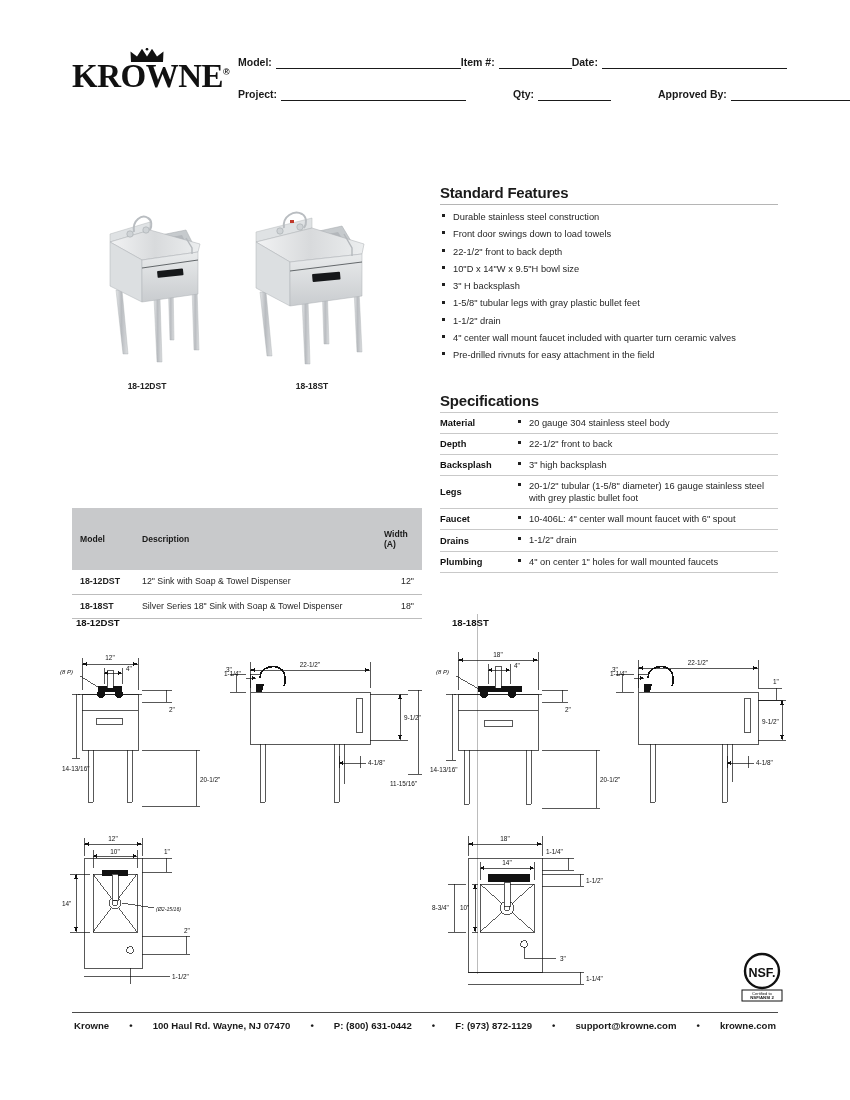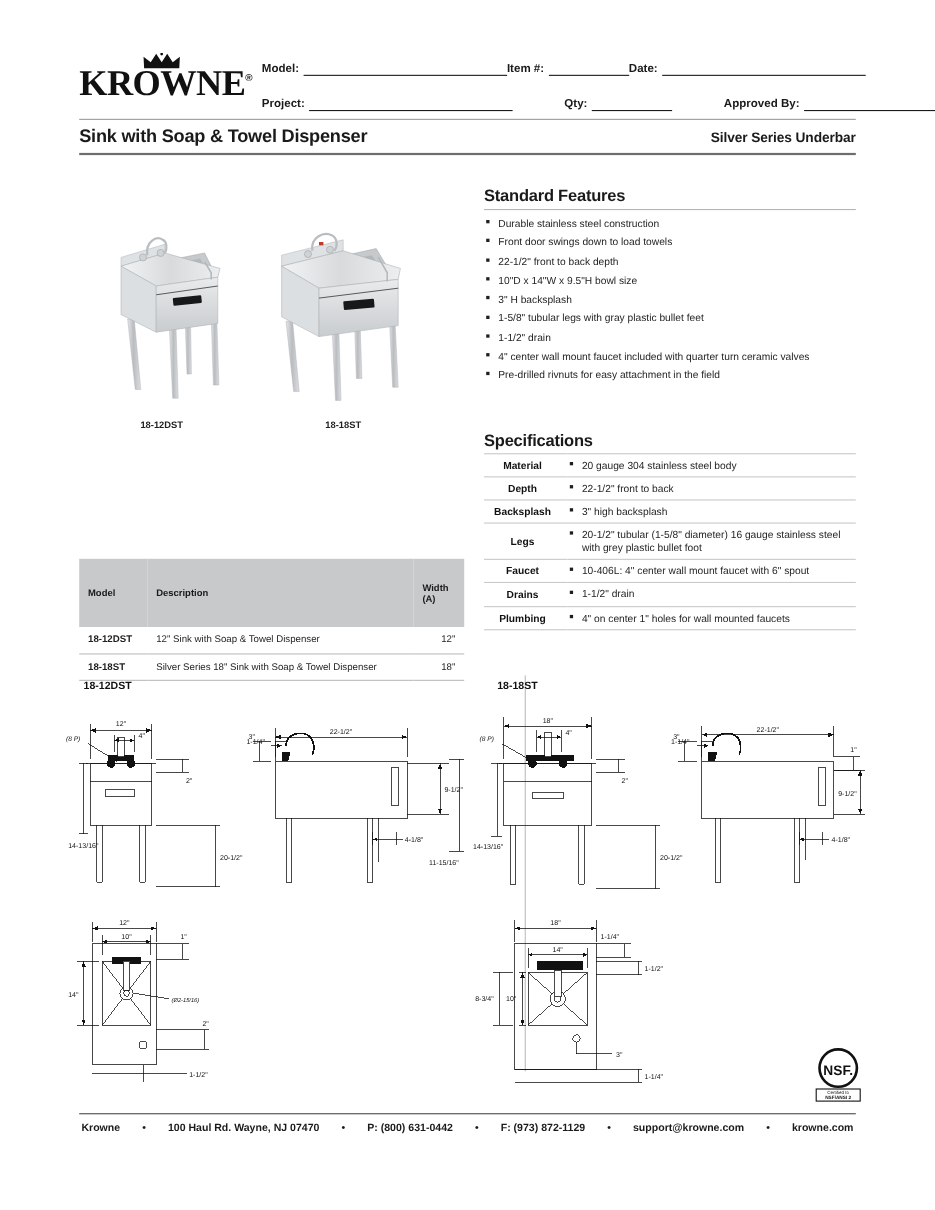--- a/index.html
+++ b/index.html
@@ -38,40 +38,40 @@
   .titlebar .rule-bot { border-top:2px solid #6d6d6d; }
   .titlebar .inner { display:flex; justify-content:space-between; align-items:baseline; padding:6px 0 5px 0; }
   .doc-title { font-size:16.5px; font-weight:700; letter-spacing:-0.2px; }
   .doc-series { font-size:12.5px; font-weight:700; letter-spacing:-0.1px; }
 
   
   .photos { position:absolute; left:72px; top:196px; width:350px; height:215px; }
   .photo-cap { position:absolute; font-size:8.5px; font-weight:700; color:#222; text-align:center; width:90px; }
 
   
-  .features { position:absolute; left:440px; top:170px; width:338px; }
+  .features { position:absolute; left:440px; top:184px; width:338px; }
   .sec-head { font-size:15px; font-weight:700; letter-spacing:-0.2px; margin:0 0 3px 0; }
   .sec-rule { border-top:1px solid #b5b5b5; margin-bottom:6px; }
   ul.feat { list-style:none; margin:0; padding:0; }
   ul.feat li {
     position:relative; padding-left:13px; font-size:9.3px; line-height:1.30;
     margin-bottom:5.2px; color:#1f1f1f;
   }
   ul.feat li::before {
     content:""; position:absolute; left:2px; top:3.2px;
     width:3px; height:3px; background:#1f1f1f;
   }
 
   
   .specs { position:absolute; left:440px; top:392px; width:338px; }
   table.spec-tbl { border-collapse:collapse; width:100%; }
   table.spec-tbl tr { border-bottom:1px solid #c9c9c9; }
   table.spec-tbl tr:first-child { border-top:1px solid #c9c9c9; }
   table.spec-tbl th {
-    text-align:center; font-size:9.3px; font-weight:700; color:#111;
+    text-align:left; font-size:9.3px; font-weight:700; color:#111;
     padding:4px 6px 4px 0; vertical-align:middle; width:76px; white-space:nowrap;
   }
   table.spec-tbl td {
     font-size:9.3px; color:#1f1f1f; padding:4px 0 4px 13px;
     vertical-align:middle; position:relative; line-height:1.3;
   }
   table.spec-tbl td::before {
     content:""; position:absolute; left:2px; top:7px;
     width:3px; height:3px; background:#1f1f1f;
   }
@@ -153,28 +153,20 @@
           <span class="fld-line" style="width:73px"></span>
         </div>
         <div class="fld" style="width:222px">
           <span class="fld-label">Approved By:</span>
           <span class="fld-line" style="width:137px"></span>
         </div>
       </div>
     </div>
   </div>
 
-  <div class="titlebar">
-    <div class="rule-top"></div>
-    <div class="inner">
-      <div class="doc-title">Sink with Soap &amp; Towel Dispenser</div>
-      <div class="doc-series">Silver Series Underbar</div>
-    </div>
-    <div class="rule-bot"></div>
-  </div>
 
   <div class="photos">
     <svg width="350" height="215" viewBox="0 0 350 215">
       <defs>
         <linearGradient id="steelA" x1="0" y1="0" x2="1" y2="0">
           <stop offset="0" stop-color="#f2f3f4"></stop>
             <stop offset="0.5" stop-color="#d8dadc"></stop>
             <stop offset="1" stop-color="#eceeef"></stop>
         </linearGradient>
         <linearGradient id="steelB" x1="0" y1="0" x2="0" y2="1">

